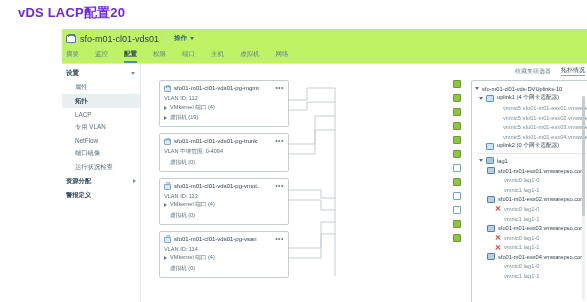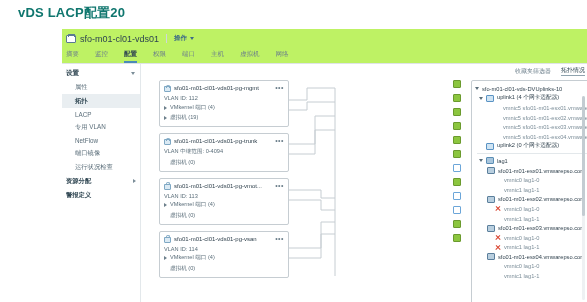--- a/index.html
+++ b/index.html
@@ -6,21 +6,21 @@
   body{
     width:587px;height:302px;overflow:hidden;
     background:#ffffff;
     font-family:"Liberation Sans","DejaVu Sans",sans-serif;
     font-size:6px;color:#31424e;
     position:relative;
   }
   
   #page-title{
     position:absolute;left:18px;top:4px;
-    font-size:13px;font-weight:bold;color:#0f766e;
+    font-size:13px;font-weight:bold;color:#6d28d9;
     letter-spacing:.2px;white-space:nowrap;
   }
   
   #console{
     position:absolute;left:62px;top:29px;width:525px;height:273px;
     background:#bef264;
   }
   
   #obj-header{
     position:absolute;left:0;top:0;width:525px;height:19px;

